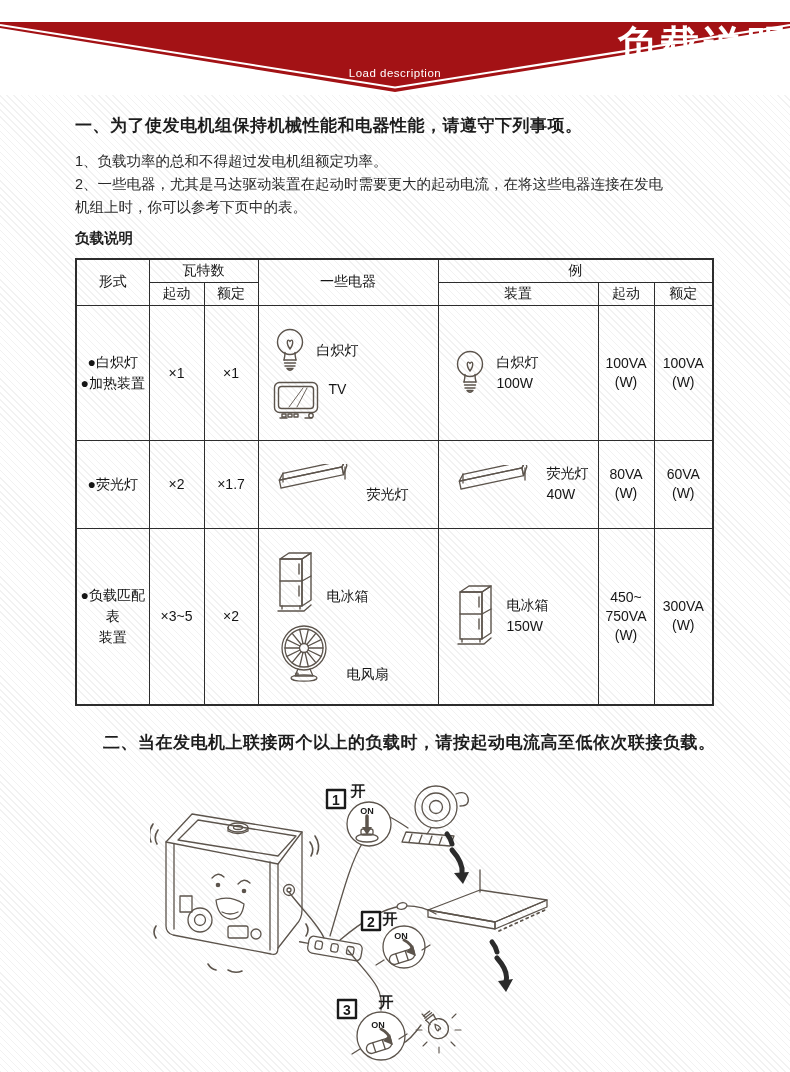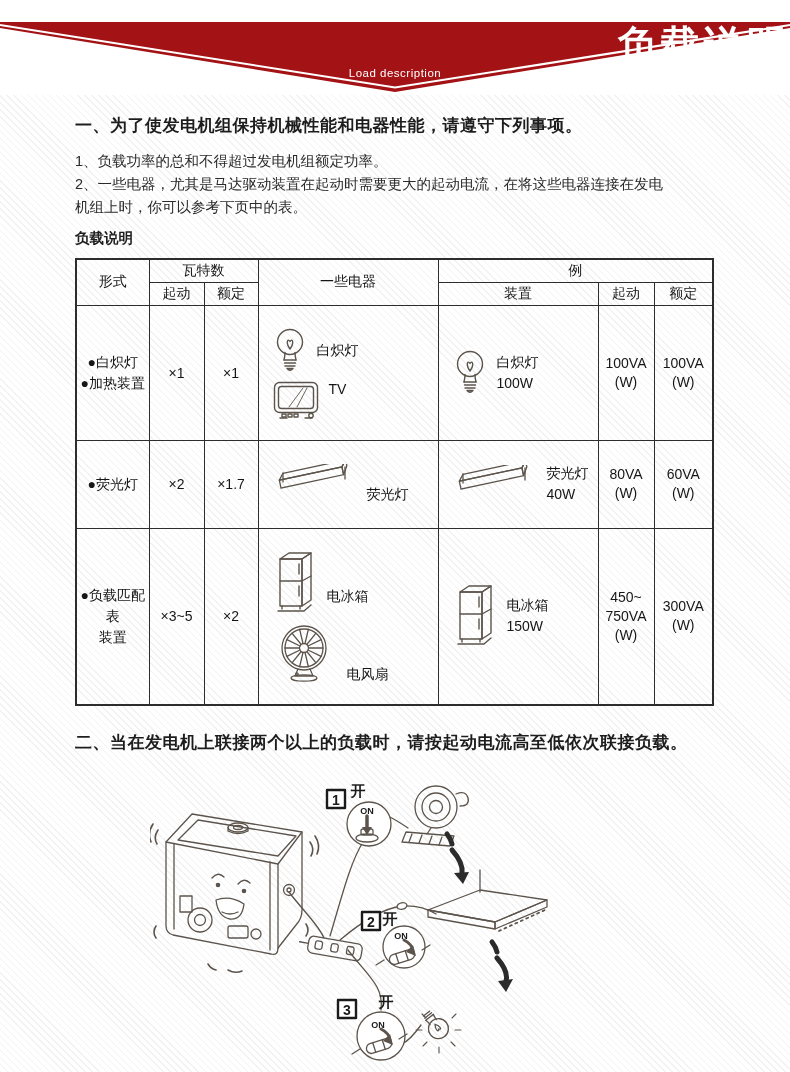--- a/index.html
+++ b/index.html
@@ -7,21 +7,21 @@
        font-family:"Liberation Sans","DejaVu Sans",sans-serif;color:#222;}
   .hatch{position:absolute;left:0;top:95px;width:790px;height:977px;
        background-image:repeating-linear-gradient(45deg,rgba(70,70,70,0.07) 0px,rgba(70,70,70,0.07) 1px,transparent 1px,transparent 5px);}
   .banner-svg{position:absolute;left:0;top:0;}
   .banner-title{position:absolute;left:0;top:24px;width:790px;text-align:right;color:#fff;
        font-size:39px;font-weight:bold;letter-spacing:4px;line-height:42px;}
   .banner-sub{position:absolute;left:0;top:67px;width:790px;text-align:center;color:#fff;
        font-size:11.5px;letter-spacing:0.5px;}
   .h-main{position:absolute;left:75px;font-size:17px;font-weight:bold;color:#1d1d1d;letter-spacing:0.5px;}
   .h1{top:114px;}
-  .h2{top:731px;}
+  .h2{top:731px;margin-left:28px;}
   .para{position:absolute;left:75px;width:600px;font-size:14.5px;line-height:23px;color:#2a2a2a;}
   .p1{top:150px;}
   .p2{top:173px;}
   .tbl-caption{position:absolute;left:75px;top:229px;font-size:14.5px;font-weight:bold;color:#1d1d1d;}
   table.load{position:absolute;left:75px;top:258px;border-collapse:collapse;table-layout:fixed;
        width:637px;border:2px solid #2d2d2d;}
   table.load th,table.load td{border:1px solid #2d2d2d;text-align:center;vertical-align:middle;
        font-size:14px;font-weight:normal;color:#161616;padding:0;}
   td.form-cell{text-align:left;padding-left:5px;line-height:21px;}
   .va{line-height:19px;}

